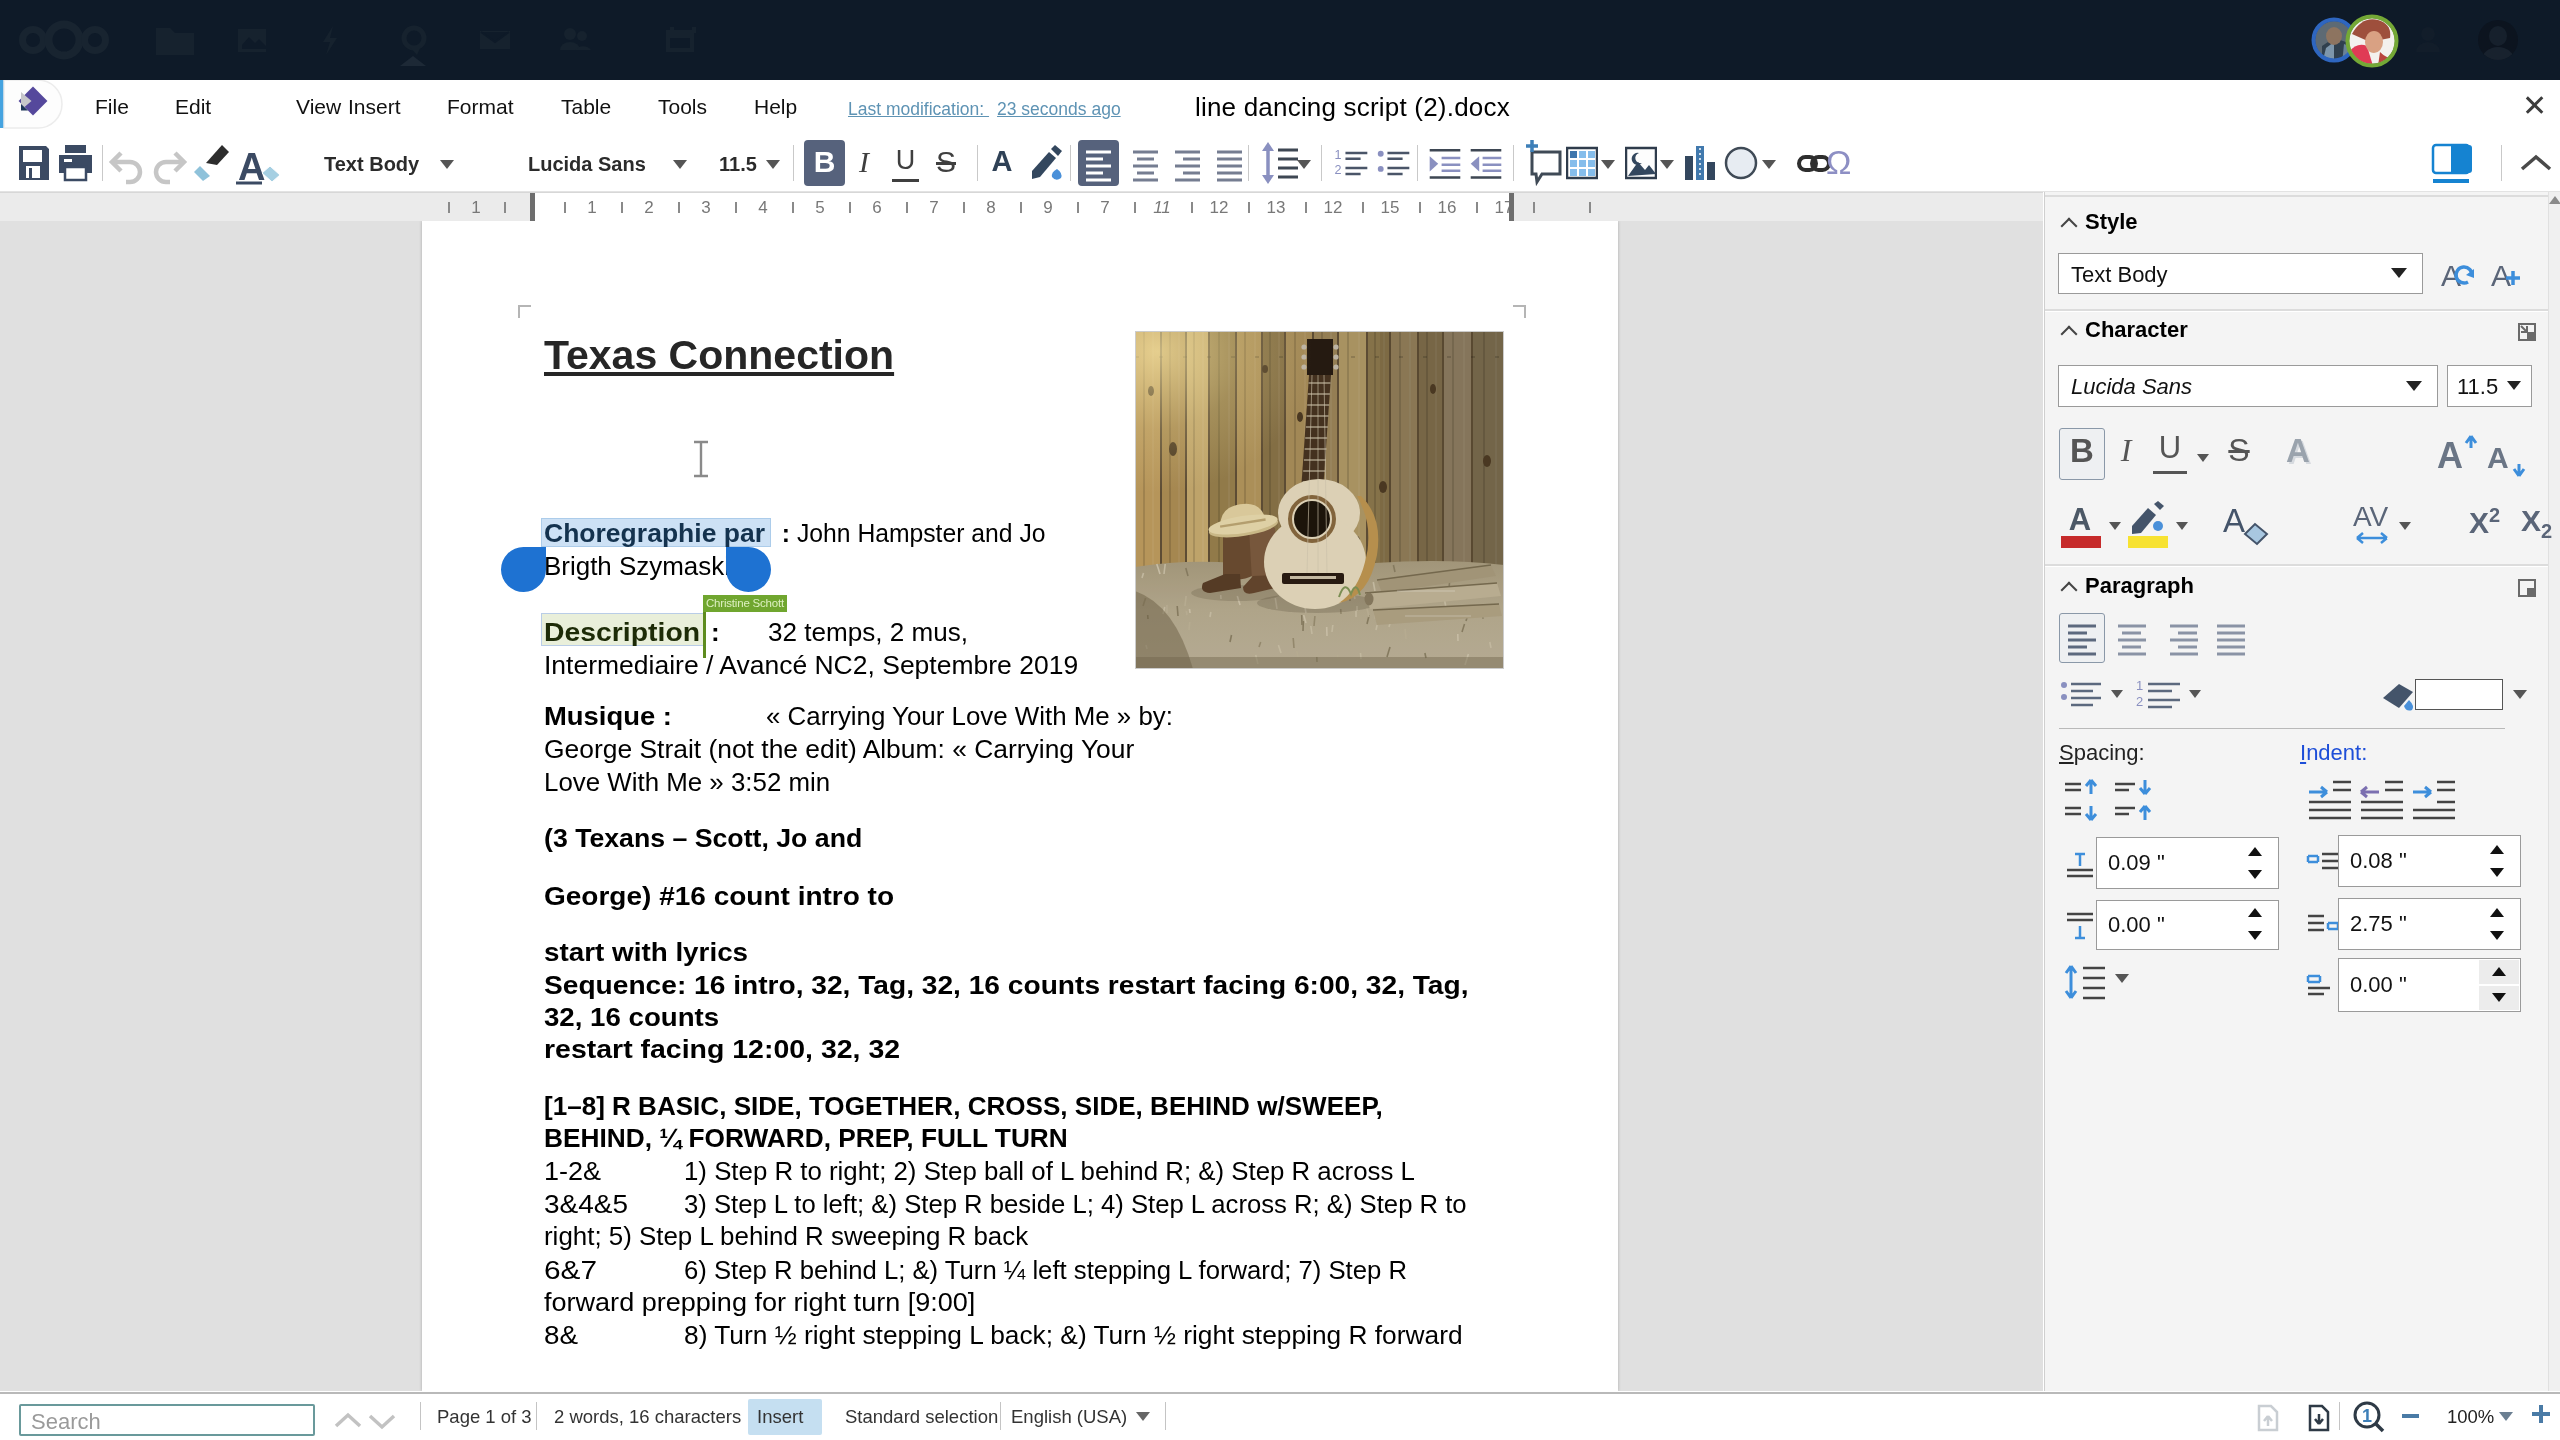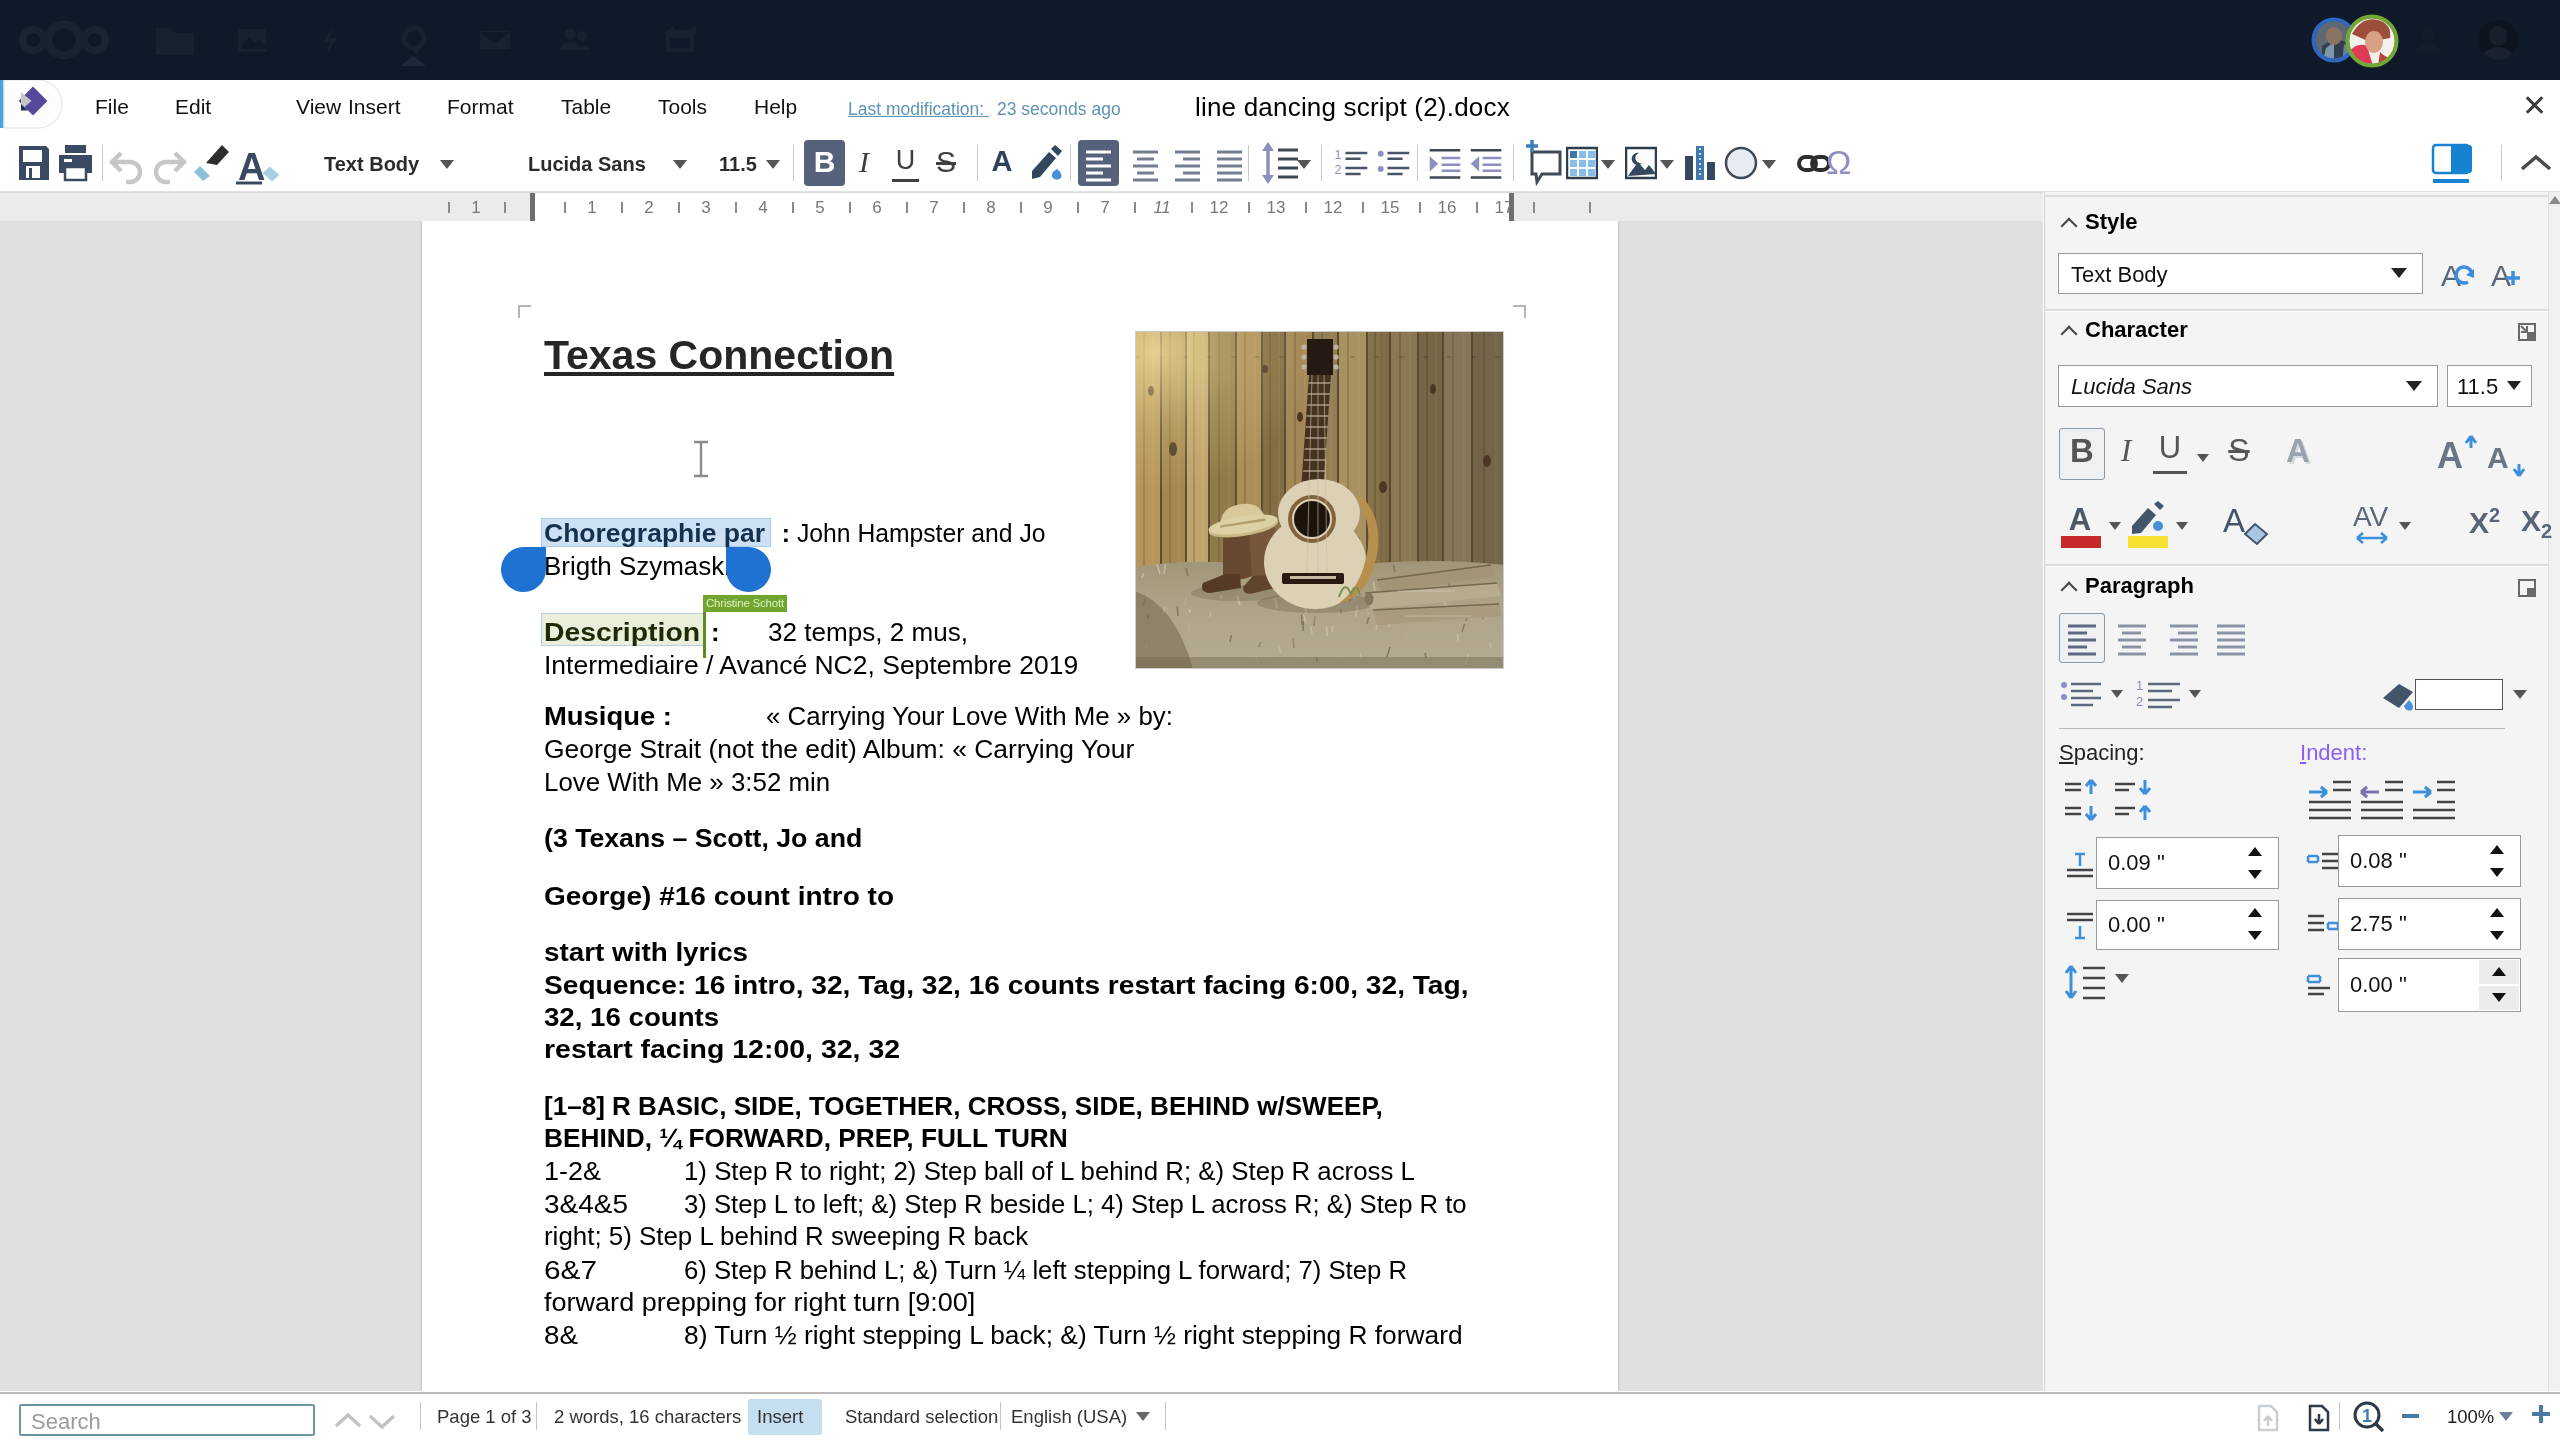--- a/index.html
+++ b/index.html
@@ -124,21 +124,21 @@
     </g>
   </svg>
   <div class="menuitem" style="left:95px;">File</div>
   <div class="menuitem" style="left:175px;">Edit</div>
   <div class="menuitem" style="left:276px;margin-left:20px;">View</div>
   <div class="menuitem" style="left:348px;">Insert</div>
   <div class="menuitem" style="left:447px;">Format</div>
   <div class="menuitem" style="left:561px;">Table</div>
   <div class="menuitem" style="left:658px;">Tools</div>
   <div class="menuitem" style="left:754px;">Help</div>
-  <div id="lastmod" style="left:848px;"><span style="text-decoration:underline;">Last modification:&nbsp;</span><span style="display:inline-block;width:8px;"></span><span style="">23 seconds ago</span></div>
+  <div id="lastmod" style="left:848px;"><span style="text-decoration:underline;">Last modification:&nbsp;</span><span style="display:inline-block;width:8px;"></span><span style="text-decoration:underline;">23 seconds ago</span></div>
   <div id="doctitle" style="left:1164px;">line dancing script (2).docx</div>
   <div id="closex" style="left:2522px;">✕</div>
 </div>
 <div id="toolbar" class="abs">
   <svg class="abs" style="left:0;top:0;" width="2560" height="56" viewBox="0 0 2560 56">
 
     <g fill="#3b4a63">
         <path d="M19 11 h27 l3 3 v31 h-30 z M23 15 h19 v12 h-19 z M26 31 h14 v12 h-14 z M29 33 h3 v10 h-3 z" fill-rule="evenodd"></path>
       </g>
 
@@ -747,21 +747,21 @@
   <div class="dropdn" style="left:144px;top:498px;border-left-width:6px;border-right-width:6px;border-top-width:8px;"></div>
   <svg class="abs" style="left:334px;top:484px;" width="40" height="38" viewBox="0 0 40 38">
     <path d="M4 22 l16-14 14 8 -14 16 z" fill="#44546a"></path>
     <path d="M30 24 q6 6 3 10 q-6 2 -8 -4 z" fill="#4a90d9"></path>
   </svg>
   <div class="abs" style="left:370px;top:487px;width:88px;height:31px;background:#fff;border:1.5px solid #555;"></div>
   <div class="dropdn" style="left:468px;top:498px;border-left-width:7px;border-right-width:7px;border-top-width:9px;"></div>
   <div class="abs" style="left:14px;top:536px;width:446px;height:1px;background:#b9b9b9;"></div>
 
   <div class="abs" style="left:14px;top:548px;font-size:22px;color:#222;"><span style="text-decoration:underline;">S</span>pacing:</div>
-  <div class="abs" style="left:255px;top:548px;font-size:22px;color:#8b5cf6;"><span style="text-decoration:underline;">I</span>ndent:</div>
+  <div class="abs" style="left:255px;top:548px;font-size:22px;color:#1d4ed8;"><span style="text-decoration:underline;">I</span>ndent:</div>
 
   <svg class="abs" style="left:18px;top:586px;" width="120" height="44" viewBox="0 0 120 44">
     <g stroke="#444" stroke-width="2.5">
         <path d="M2 6 h16 M2 12 h16 M2 30 h16 M2 36 h16"></path>
       </g>
     <g stroke="#3d8edb" stroke-width="3" fill="none">
         <path d="M28 2 v14 M28 2 l-5 6 M28 2 l5 6 M28 28 v14 M28 42 l-5-6 M28 42 l5-6"></path>
       </g>
     <g stroke="#444" stroke-width="2.5">
         <path d="M52 6 h20 M52 12 h14 M52 30 h20 M52 36 h14"></path>

